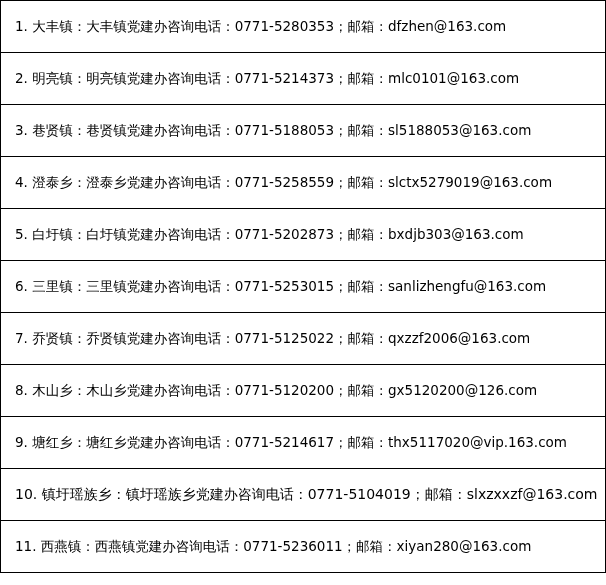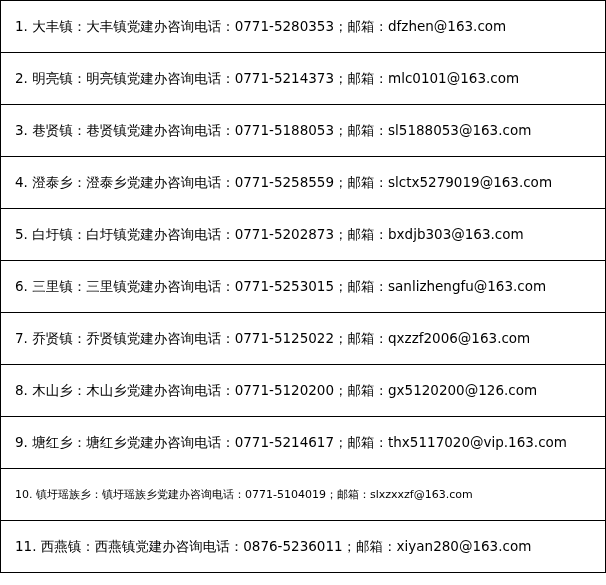--- a/index.html
+++ b/index.html
@@ -32,21 +32,21 @@
     overflow: hidden;
   }
   .row-text {
     display: block;
     font-family: "DejaVu Sans", sans-serif;
     font-size: 13.5px;
     letter-spacing: 0px;
   }
   
   tr.long td .row-text {
-    font-size: 11px;
+    font-size: 14px;
   }
 </style>
 </head>
 <body>
 
 <table class="contact-table">
   <tbody>
     <tr>
       <td>
         <span class="row-text">1. 大丰镇：大丰镇党建办咨询电话：0771-5280353；邮箱：dfzhen@163.com</span>
@@ -92,17 +92,17 @@
         <span class="row-text">9. 塘红乡：塘红乡党建办咨询电话：0771-5214617；邮箱：thx5117020@vip.163.com</span>
       </td>
     </tr>
     <tr class="long">
       <td>
         <span class="row-text">10. 镇圩瑶族乡：镇圩瑶族乡党建办咨询电话：0771-5104019；邮箱：slxzxxzf@163.com</span>
       </td>
     </tr>
     <tr>
       <td>
-        <span class="row-text">11. 西燕镇：西燕镇党建办咨询电话：0876-5236011；邮箱：xiyan280@163.com</span>
+        <span class="row-text">11. 西燕镇：西燕镇党建办咨询电话：0771-5236011；邮箱：xiyan280@163.com</span>
       </td>
     </tr>
   </tbody>
 </table>
 
 </body></html>

